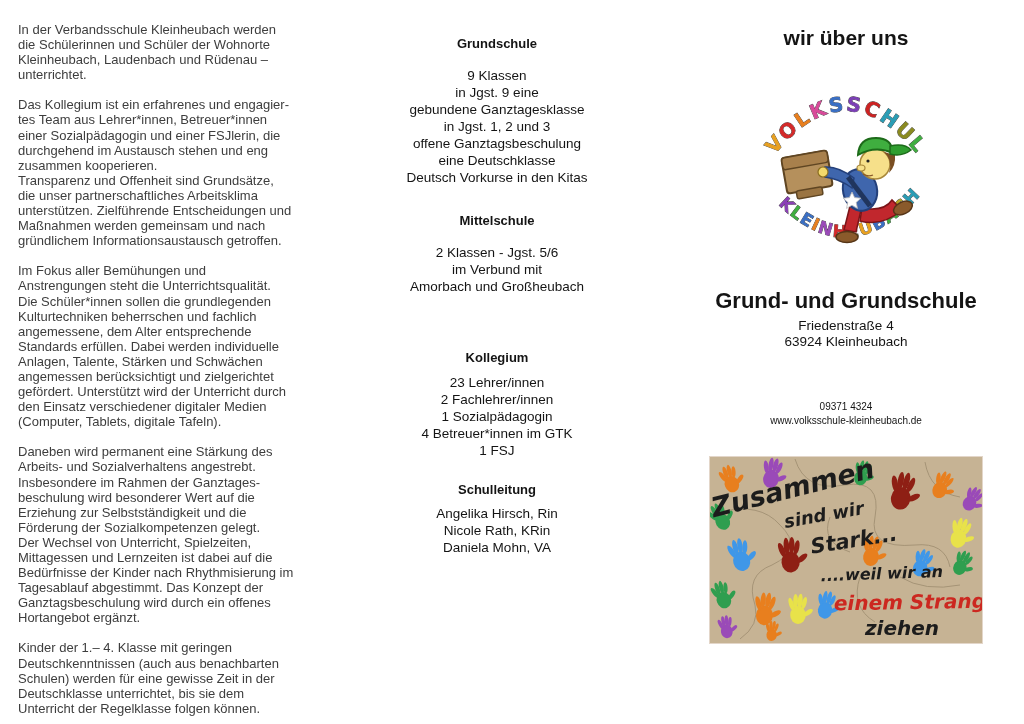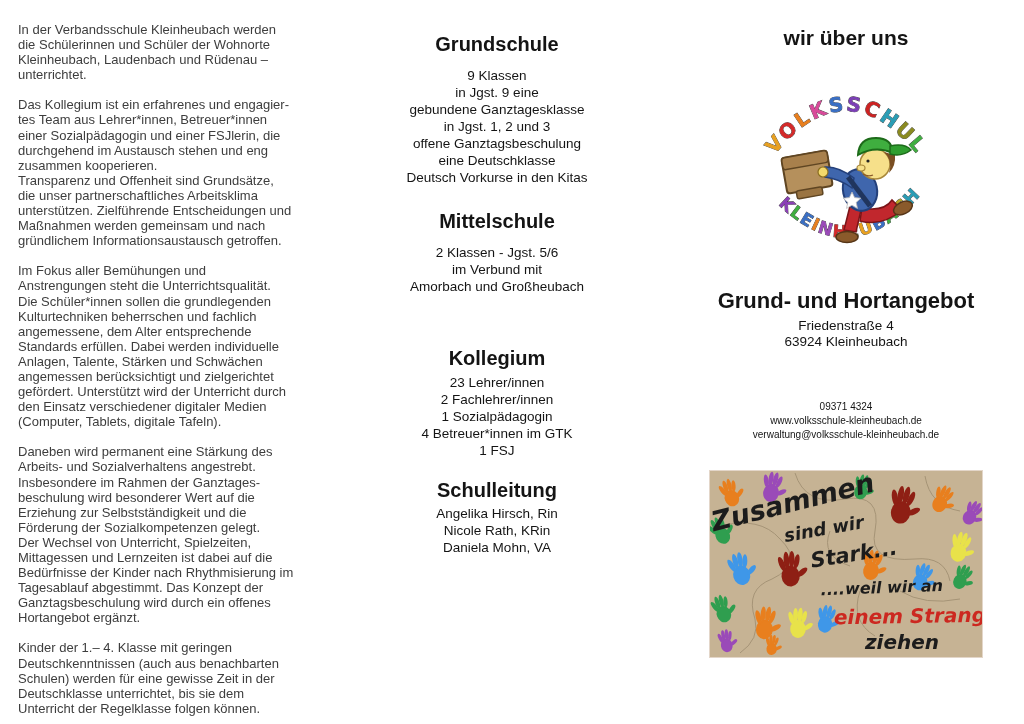--- a/index.html
+++ b/index.html
@@ -6,21 +6,21 @@
   .page{position:relative;width:1024px;height:724px;background:#ffffff;overflow:hidden;
         font-family:"Liberation Sans",sans-serif;border-radius:6px;}
 
   
   .left-col{position:absolute;left:18px;top:22px;width:312px;font-size:13px;
             line-height:15.1px;color:#3d3d3d;}
   .left-col p{margin:0 0 15px 0;}
 
   
   .mid-col{position:absolute;left:330px;top:24px;width:334px;text-align:center;color:#141414;}
-  .mh{font-weight:bold;font-size:20px;line-height:22px;}
+  .mh{font-weight:bold;font-size:13px;line-height:22px;}
   .mh.s0{margin:9px 0 12px;}
   .mh.s1{margin:24px 0 12px;}
   .mh.s2{margin:52px 0 5px;}
   .mh.s3{margin:20px 0 4px;}
   .ml{font-size:13.5px;line-height:17px;}
   .b{font-weight:normal;}
 
   
   .right-col{position:absolute;left:676px;top:26px;width:340px;text-align:center;color:#141414;}
   .rc-header{font-size:21px;font-weight:bold;}
@@ -114,30 +114,29 @@
         <circle cx="106" cy="81" r="1.6" fill="#222"></circle>
         <path d="M 101 94 Q 106 97 111 95" fill="none" stroke="#8a5a2b" stroke-width="1.3"></path>
 
         <path d="M 122 72 Q 131 80 127 93 Q 134 86 133 75 Z" fill="#7a4e22"></path>
 
         <path d="M 96 75 Q 97 58 114 58 Q 130 58 131 73 Q 113 65 96 75 Z" fill="#3fae3f" stroke="#1d6b1a" stroke-width="2"></path>
         <path d="M 128 66 Q 143 63 149 70 Q 140 77 128 74 Z" fill="#2f9e2f" stroke="#1d6b1a" stroke-width="1.5"></path>
       </g>
     </svg>
 
-    <div class="school-name">Grund- und Hortangebot</div>
+    <div class="school-name">Grund- und Grundschule</div>
     <div class="addr">
       <div>Friedenstraße 4</div>
       <div>63924 Kleinheubach</div>
     </div>
 
     <div class="contact">
       <div>09371 4324</div>
       <div>www.volksschule-kleinheubach.de</div>
-      <div>verwaltung@volksschule-kleinheubach.de</div>
     </div>
 
     <svg class="photo" width="272" height="186" viewBox="0 0 272 186">
       <defs>
         <g id="hand">
           <ellipse cx="0" cy="5" rx="6.5" ry="7.5"></ellipse>
           <ellipse cx="-5.5" cy="-4" rx="2" ry="5.5" transform="rotate(-18 -5.5 -4)"></ellipse>
           <ellipse cx="-2" cy="-6.5" rx="2" ry="6"></ellipse>
           <ellipse cx="1.8" cy="-6.8" rx="2" ry="6" transform="rotate(6 1.8 -6.8)"></ellipse>
           <ellipse cx="5.2" cy="-5" rx="1.9" ry="5.2" transform="rotate(16 5.2 -5)"></ellipse>

